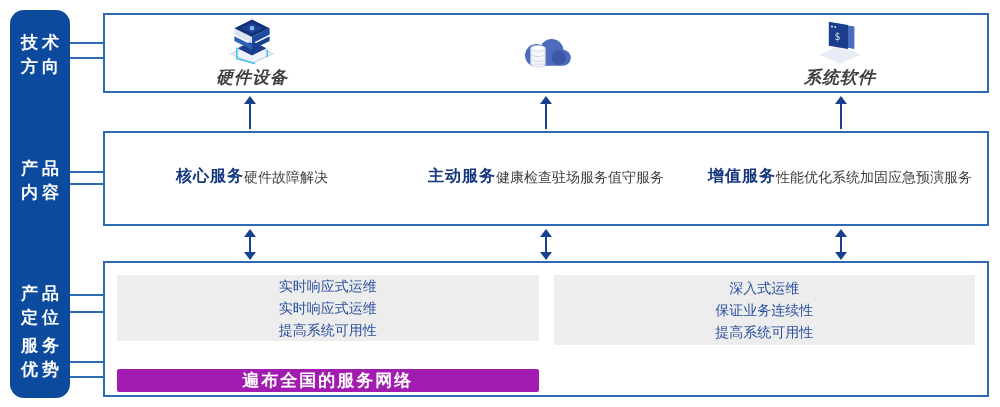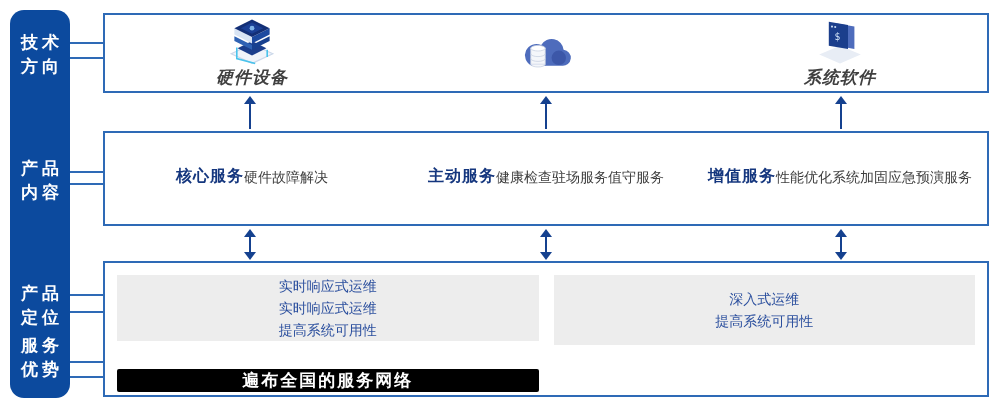--- a/index.html
+++ b/index.html
@@ -33,21 +33,21 @@
   
   .svc-col { flex:1; display:flex; flex-direction:row; align-items:center; justify-content:center;font-family:Liberation Mono, monospace; }
   .svc-head { font-size:16px; font-weight:bold; color:#14367e; letter-spacing:1px; margin-bottom:5px; }
   .svc-item { font-size:14px; color:#404040; line-height:21px; text-align:center; }
 
   
   .pos-col { flex:1; display:flex; flex-direction:column; }
   .pos-panel { height:70px; background:#ededed; display:flex; flex-direction:column;
                align-items:center; justify-content:center; }
   .pos-line { font-size:14px; color:#2b4f9e; line-height:22px; text-align:center; }
-  .adv-bar { height:32px; margin-top:28px; background:#000000; border-radius:2px;
+  .adv-bar { height:32px; margin-top:28px; background:#a21caf; border-radius:2px;
              display:flex; align-items:center; justify-content:center;
              color:#fff; font-size:17px; font-weight:bold; letter-spacing:2px; }
 
   
   .arrow { position:absolute; width:12px; }
   .arrow .line { position:absolute; left:5px; width:2px; background:#15418f; }
   .arrow .head-up { position:absolute; left:0; top:0; width:0; height:0;
       border-left:6px solid transparent; border-right:6px solid transparent;
       border-bottom:8px solid #15418f; }
   .arrow .head-down { position:absolute; left:0; bottom:0; width:0; height:0;
@@ -184,18 +184,19 @@
       <div class="pos-panel">
         <div class="pos-line">实时响应式运维</div>
         <div class="pos-line">实时响应式运维</div>
         <div class="pos-line">提高系统可用性</div>
       </div>
       <div class="adv-bar">遍布全国的服务网络</div>
     </div>
     <div class="pos-col">
       <div class="pos-panel">
         <div class="pos-line">深入式运维</div>
+        <div class="pos-line">保证业务连续性</div>
         <div class="pos-line">提高系统可用性</div>
       </div>
     </div>
   </div>
 
 </div>
 
 </body></html>

